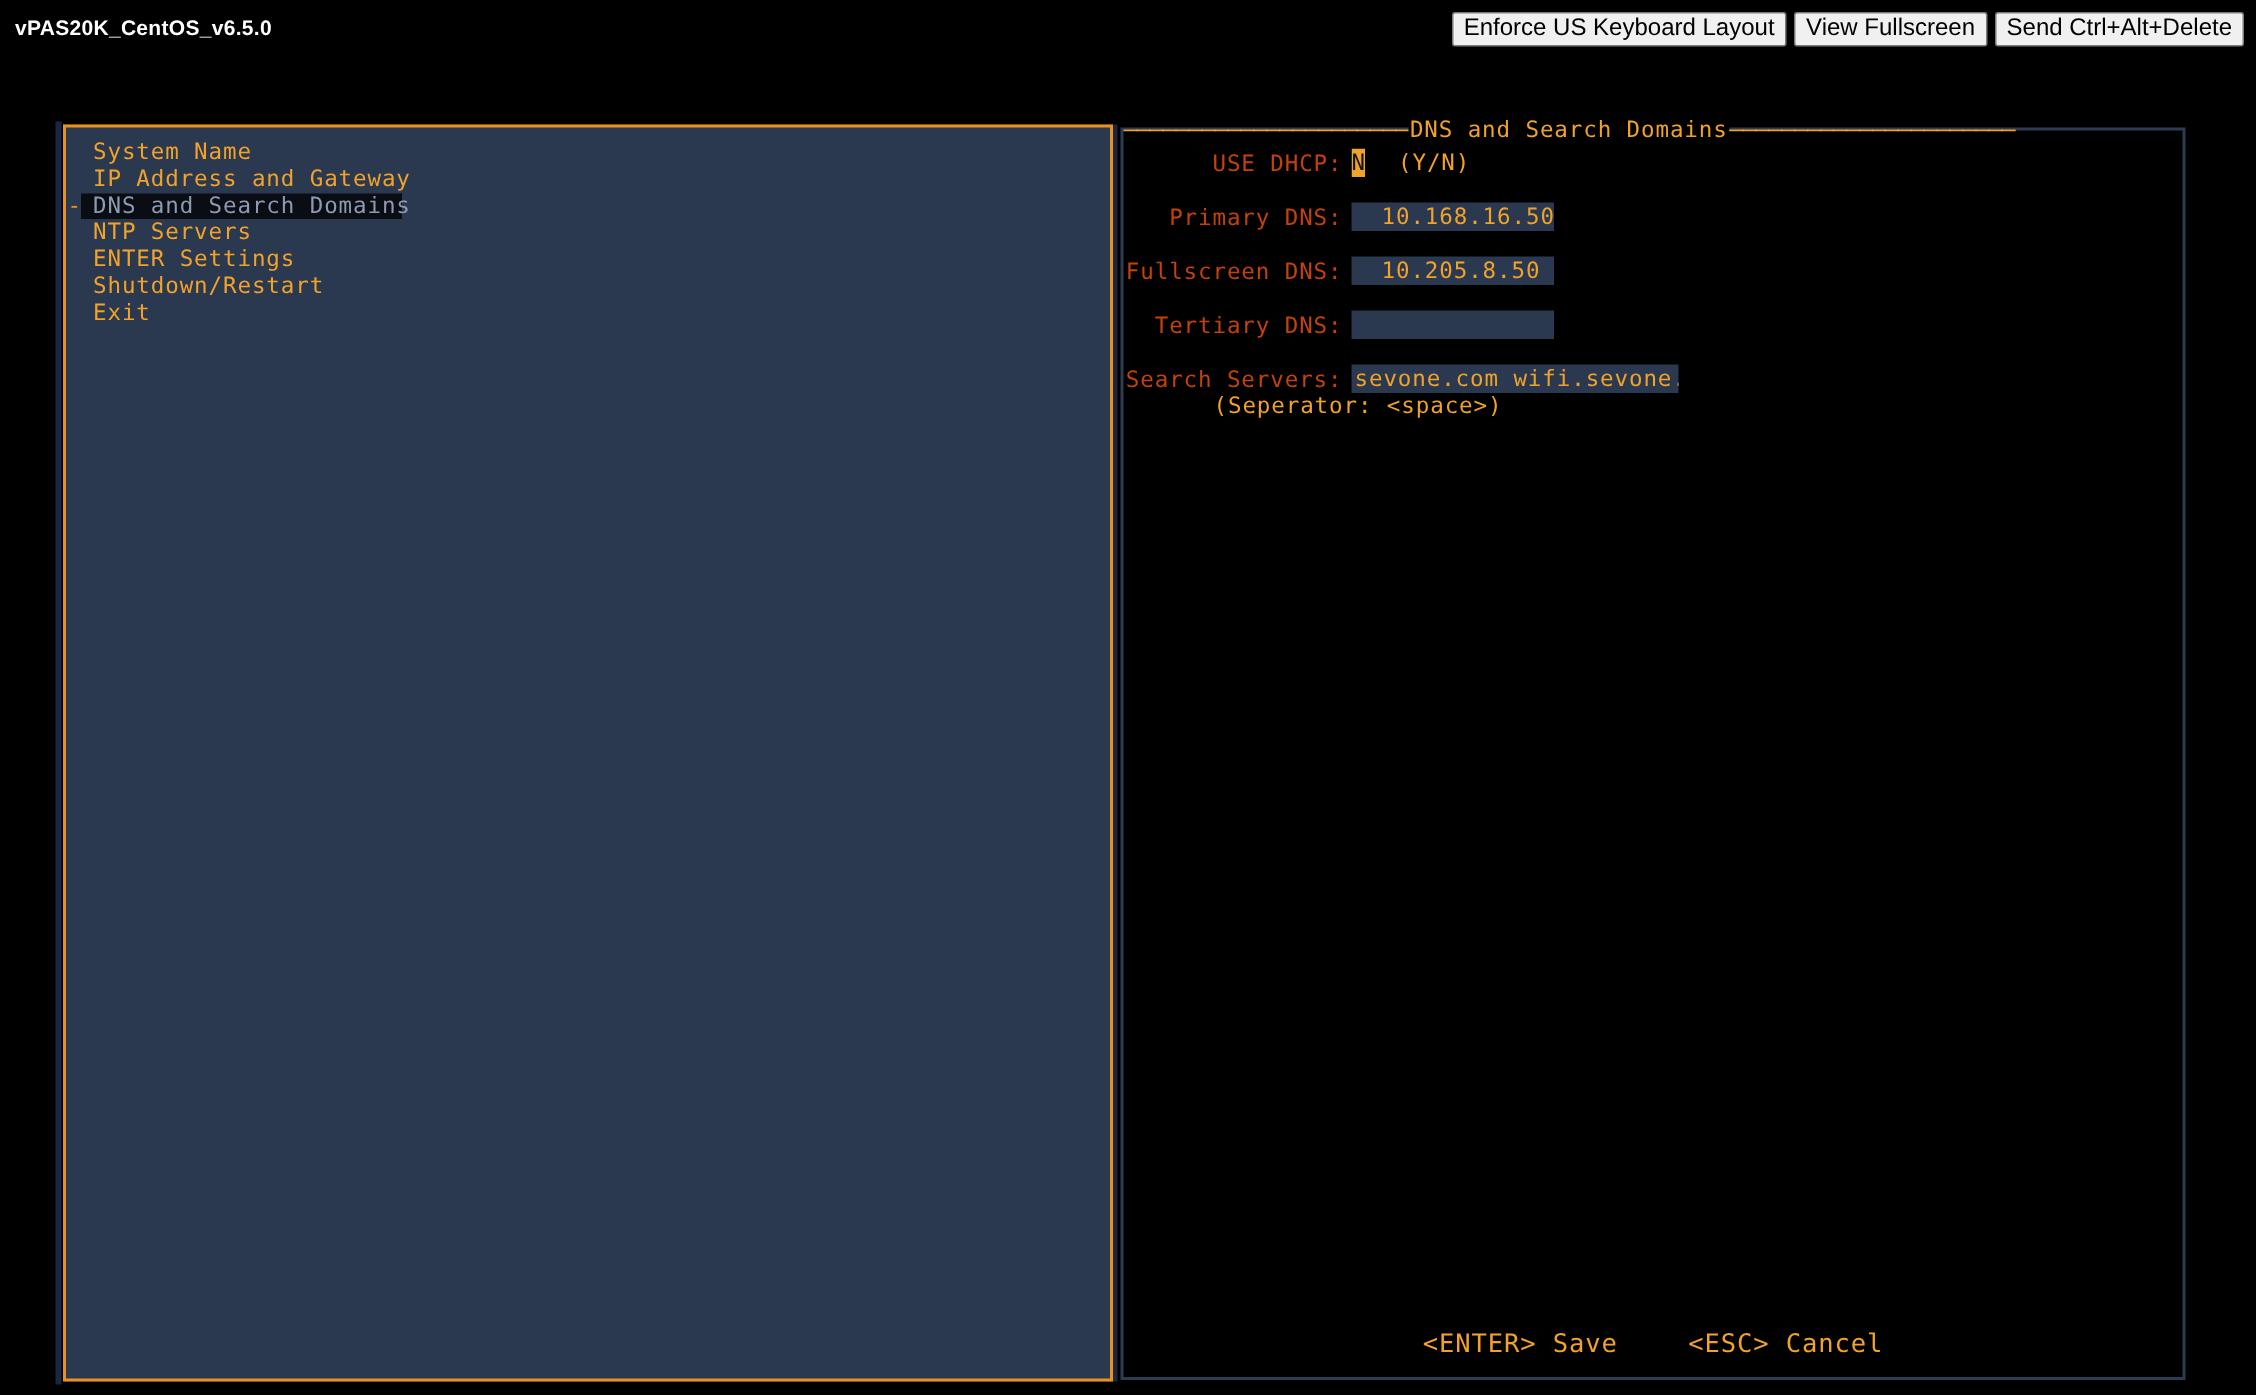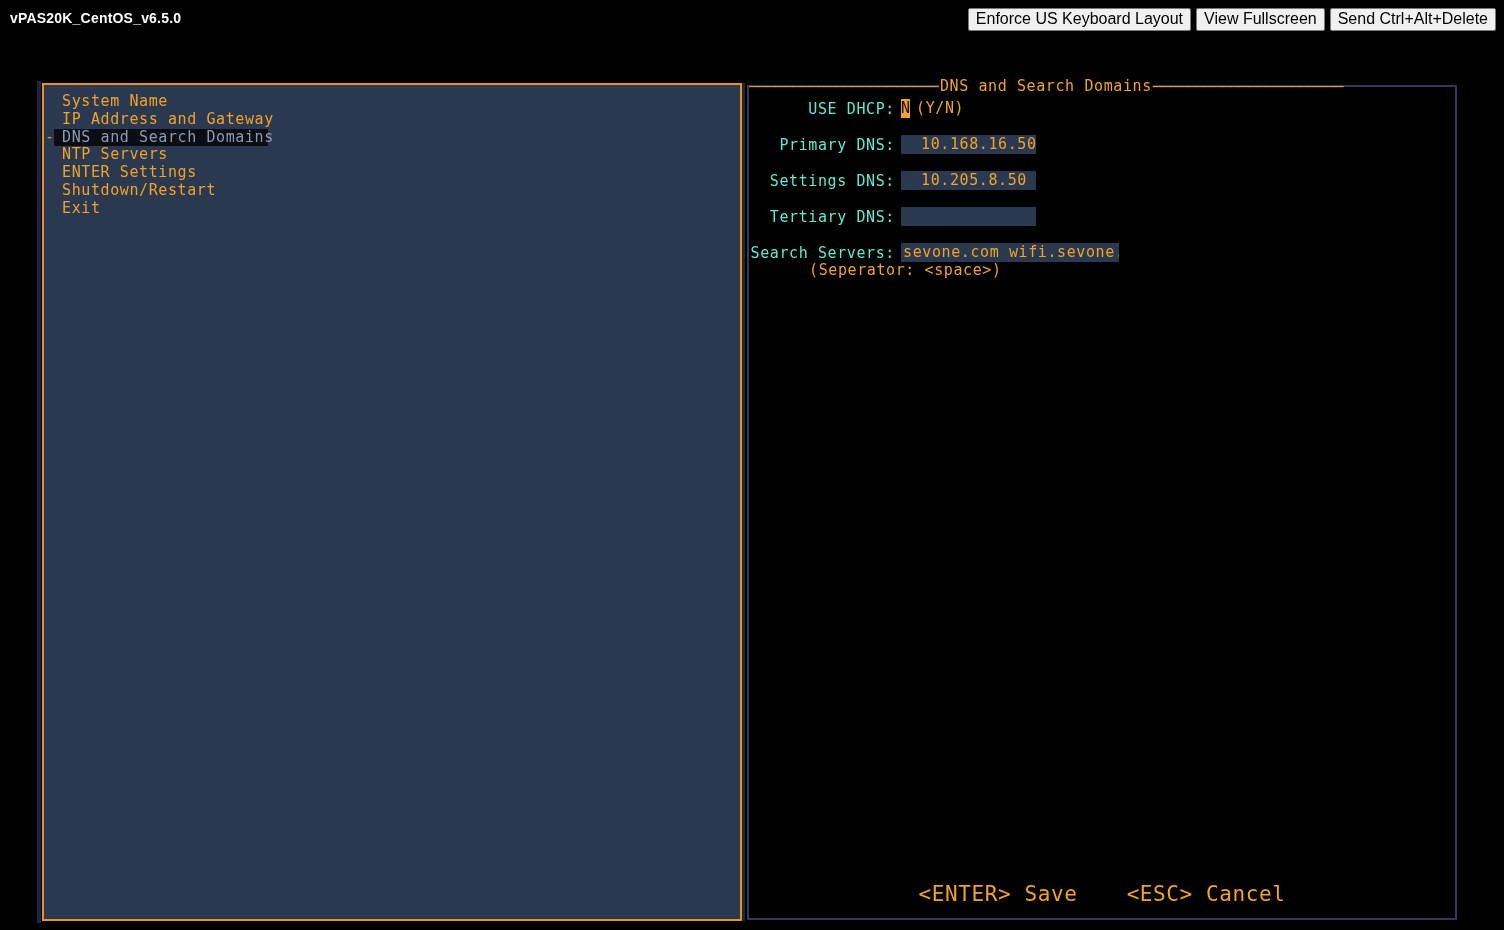--- a/index.html
+++ b/index.html
@@ -171,21 +171,21 @@
     font-size: 15px;
     letter-spacing: 0.6px;
     white-space: nowrap;
   }
   .form-label {
     position: absolute;
     left: 0;
     top: 0;
     width: 146px;
     text-align: right;
-    color: #5eead4;
+    color: #c2410c;
     line-height: 20px;
   }
   .field {
     position: absolute;
     left: 152px;
     top: 0;
     height: 19px;
     line-height: 19px;
     background: #2b3950;
     color: #f0a22a;
@@ -199,40 +199,40 @@
 
   .cursor-block {
     display: inline-block;
     background: #f0a22a;
     color: #101418;
     width: 9px;
     text-align: center;
   }
   .hint {
     color: #f0a22a;
-    margin-left: 6px;
+    margin-left: 22px;
   }
   .sep-note {
     position: absolute;
     left: 60px;
     top: 18px;
     color: #f0a22a;
     font-size: 15px;
     letter-spacing: 0.6px;
     white-space: nowrap;
   }
 
   
   #form-actions {
     position: absolute;
     left: 0;
     bottom: 12px;
     width: 706px;
     text-align: center;
-    font-size: 21px;
+    font-size: 17px;
     letter-spacing: 0.6px;
     color: #f0a22a;
     white-space: nowrap;
   }
   .action {
     display: inline-block;
     margin: 0 18px;
     color: #f0a22a;
     cursor: pointer;
   }
@@ -294,21 +294,21 @@
           <span class="form-label">USE DHCP:</span>
           <span class="field nobg"><span class="cursor-block">N</span><span class="hint">(Y/N)</span></span>
         </div>
 
         <div class="form-row">
           <span class="form-label">Primary DNS:</span>
           <span class="field w-dns">10.168.16.50</span>
         </div>
 
         <div class="form-row">
-          <span class="form-label">Settings DNS:</span>
+          <span class="form-label">Fullscreen DNS:</span>
           <span class="field w-dns">10.205.8.50</span>
         </div>
 
         <div class="form-row">
           <span class="form-label">Tertiary DNS:</span>
           <span class="field w-dns"></span>
         </div>
 
         <div class="form-row">
           <span class="form-label">Search Servers:</span>

